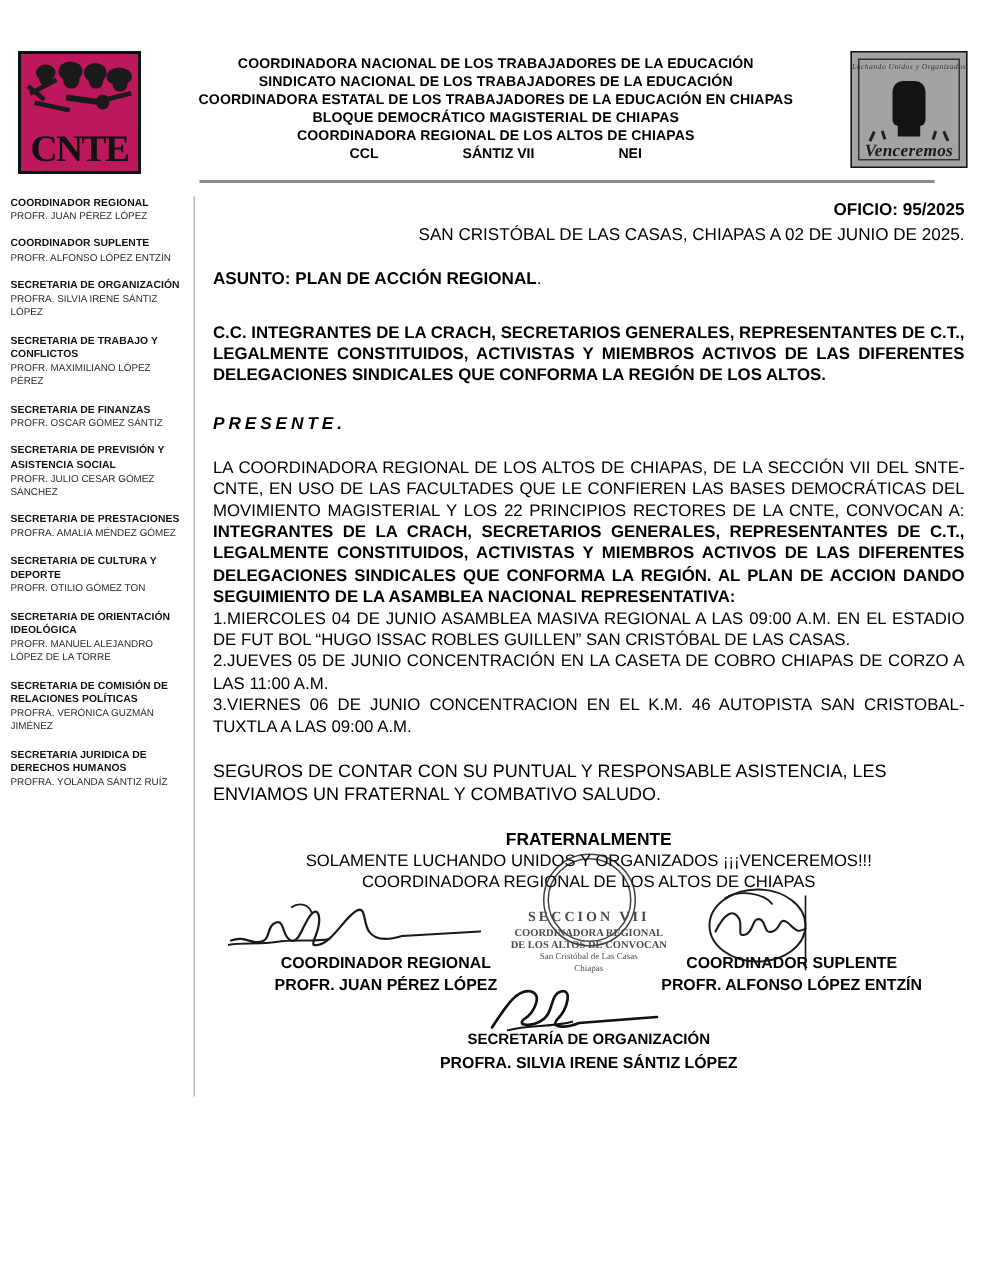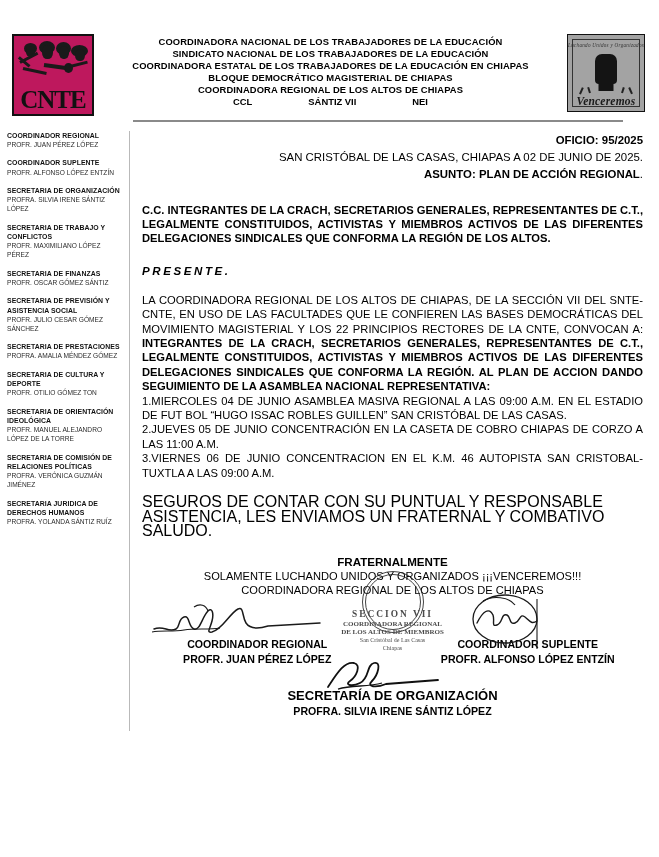--- a/index.html
+++ b/index.html
@@ -211,25 +211,25 @@
     line-height: 15px;
     margin-top: 2px;
   }
   .fecha {
     text-align: right;
     font-size: 11.4px;
     line-height: 16px;
     margin-top: 1px;
   }
   .asunto {
-    text-align: right;
+    text-align: left;
     font-size: 11.4px;
     font-weight: bold;
     line-height: 16px;
-    margin-top: 1px;
+    margin-top: 13px;
   }
   .asunto .dot { font-weight: normal; }
 
   .addressee {
     text-align: justify;
     text-align-last: left;
     font-size: 11.2px;
     font-weight: bold;
     line-height: 14.4px;
     margin-top: 21px;
@@ -250,21 +250,21 @@
   }
   .body-par b { font-weight: bold; }
   .body-list {
     text-align: justify;
     text-align-last: left;
     font-size: 11.2px;
     font-weight: normal;
     line-height: 14.4px;
   }
   .closing-par {
-    font-size: 16px;
+    font-size: 12px;
     line-height: 14.4px;
     margin-top: 15px;
   }
 
   
   .sign-area {
     margin-top: 17px;
     text-align: center;
     position: relative;
   }
@@ -302,21 +302,21 @@
     font-size: 10.6px;
     font-weight: bold;
     line-height: 16px;
   }
   .sig-center {
     margin-top: 22px;
     text-align: center;
     position: relative;
   }
   .sig-center .role {
-    font-size: 13px;
+    font-size: 10px;
     font-weight: bold;
     line-height: 14px;
   }
   .sig-center .name {
     font-size: 10.6px;
     font-weight: bold;
     line-height: 16px;
   }
 
   .scribble { position: absolute; pointer-events: none; }
@@ -503,21 +503,21 @@
     <div class="sign-area">
       <div class="fraternalmente">FRATERNALMENTE</div>
       <div class="lema">SOLAMENTE LUCHANDO UNIDOS Y ORGANIZADOS ¡¡¡VENCEREMOS!!!</div>
       <div class="lema-2">COORDINADORA REGIONAL DE LOS ALTOS DE CHIAPAS</div>
 
       <div class="seal">
         <div class="ring"></div>
         <div class="seal-lines">
           <div class="s1">SECCION VII</div>
           <div class="s2">COORDINADORA REGIONAL</div>
-          <div class="s2">DE LOS ALTOS DE MIEMBROS</div>
+          <div class="s2">DE LOS ALTOS DE CONVOCAN</div>
           <div class="s3">San Cristóbal de Las Casas</div>
           <div class="s4">Chiapas</div>
         </div>
       </div>
 
       <div class="sig-row">
         <div class="sig-col">
           <div class="scribble" style="left:8px; top:-38px;">
             <svg width="180" height="40" viewBox="0 0 180 40">
               <path d="M4,30 C14,26 18,34 26,30 C30,28 28,20 34,18 C40,16 38,28 44,30

